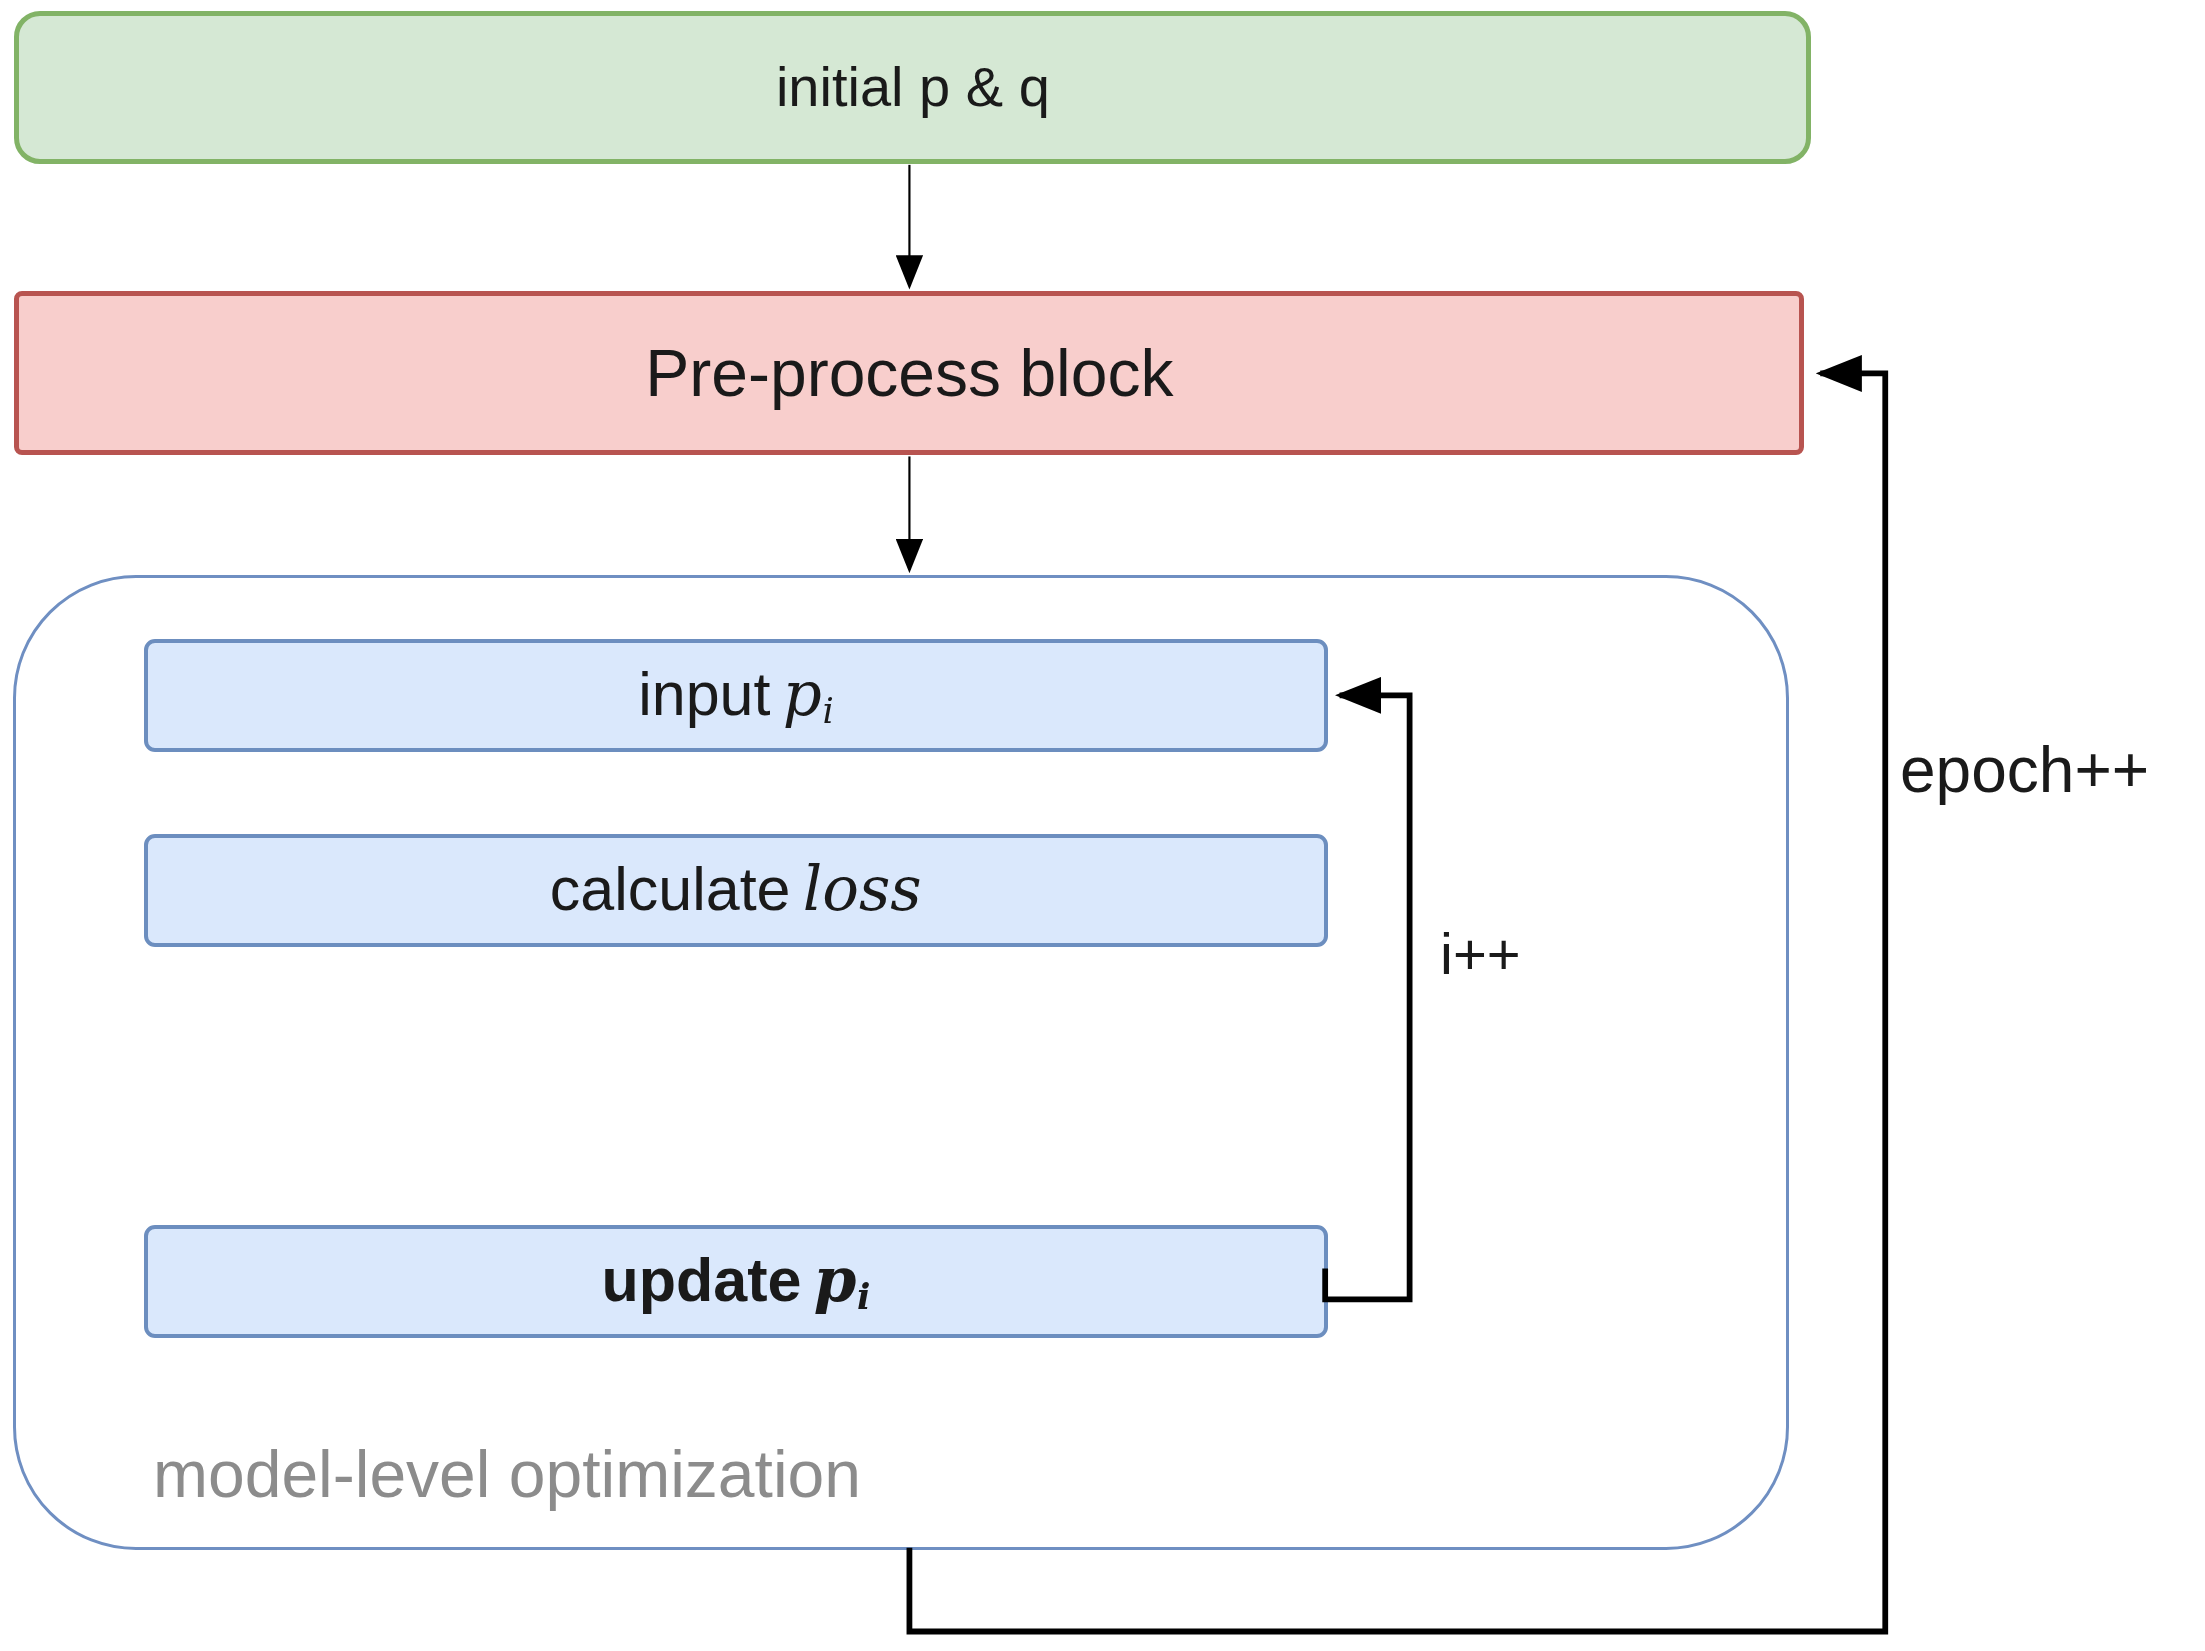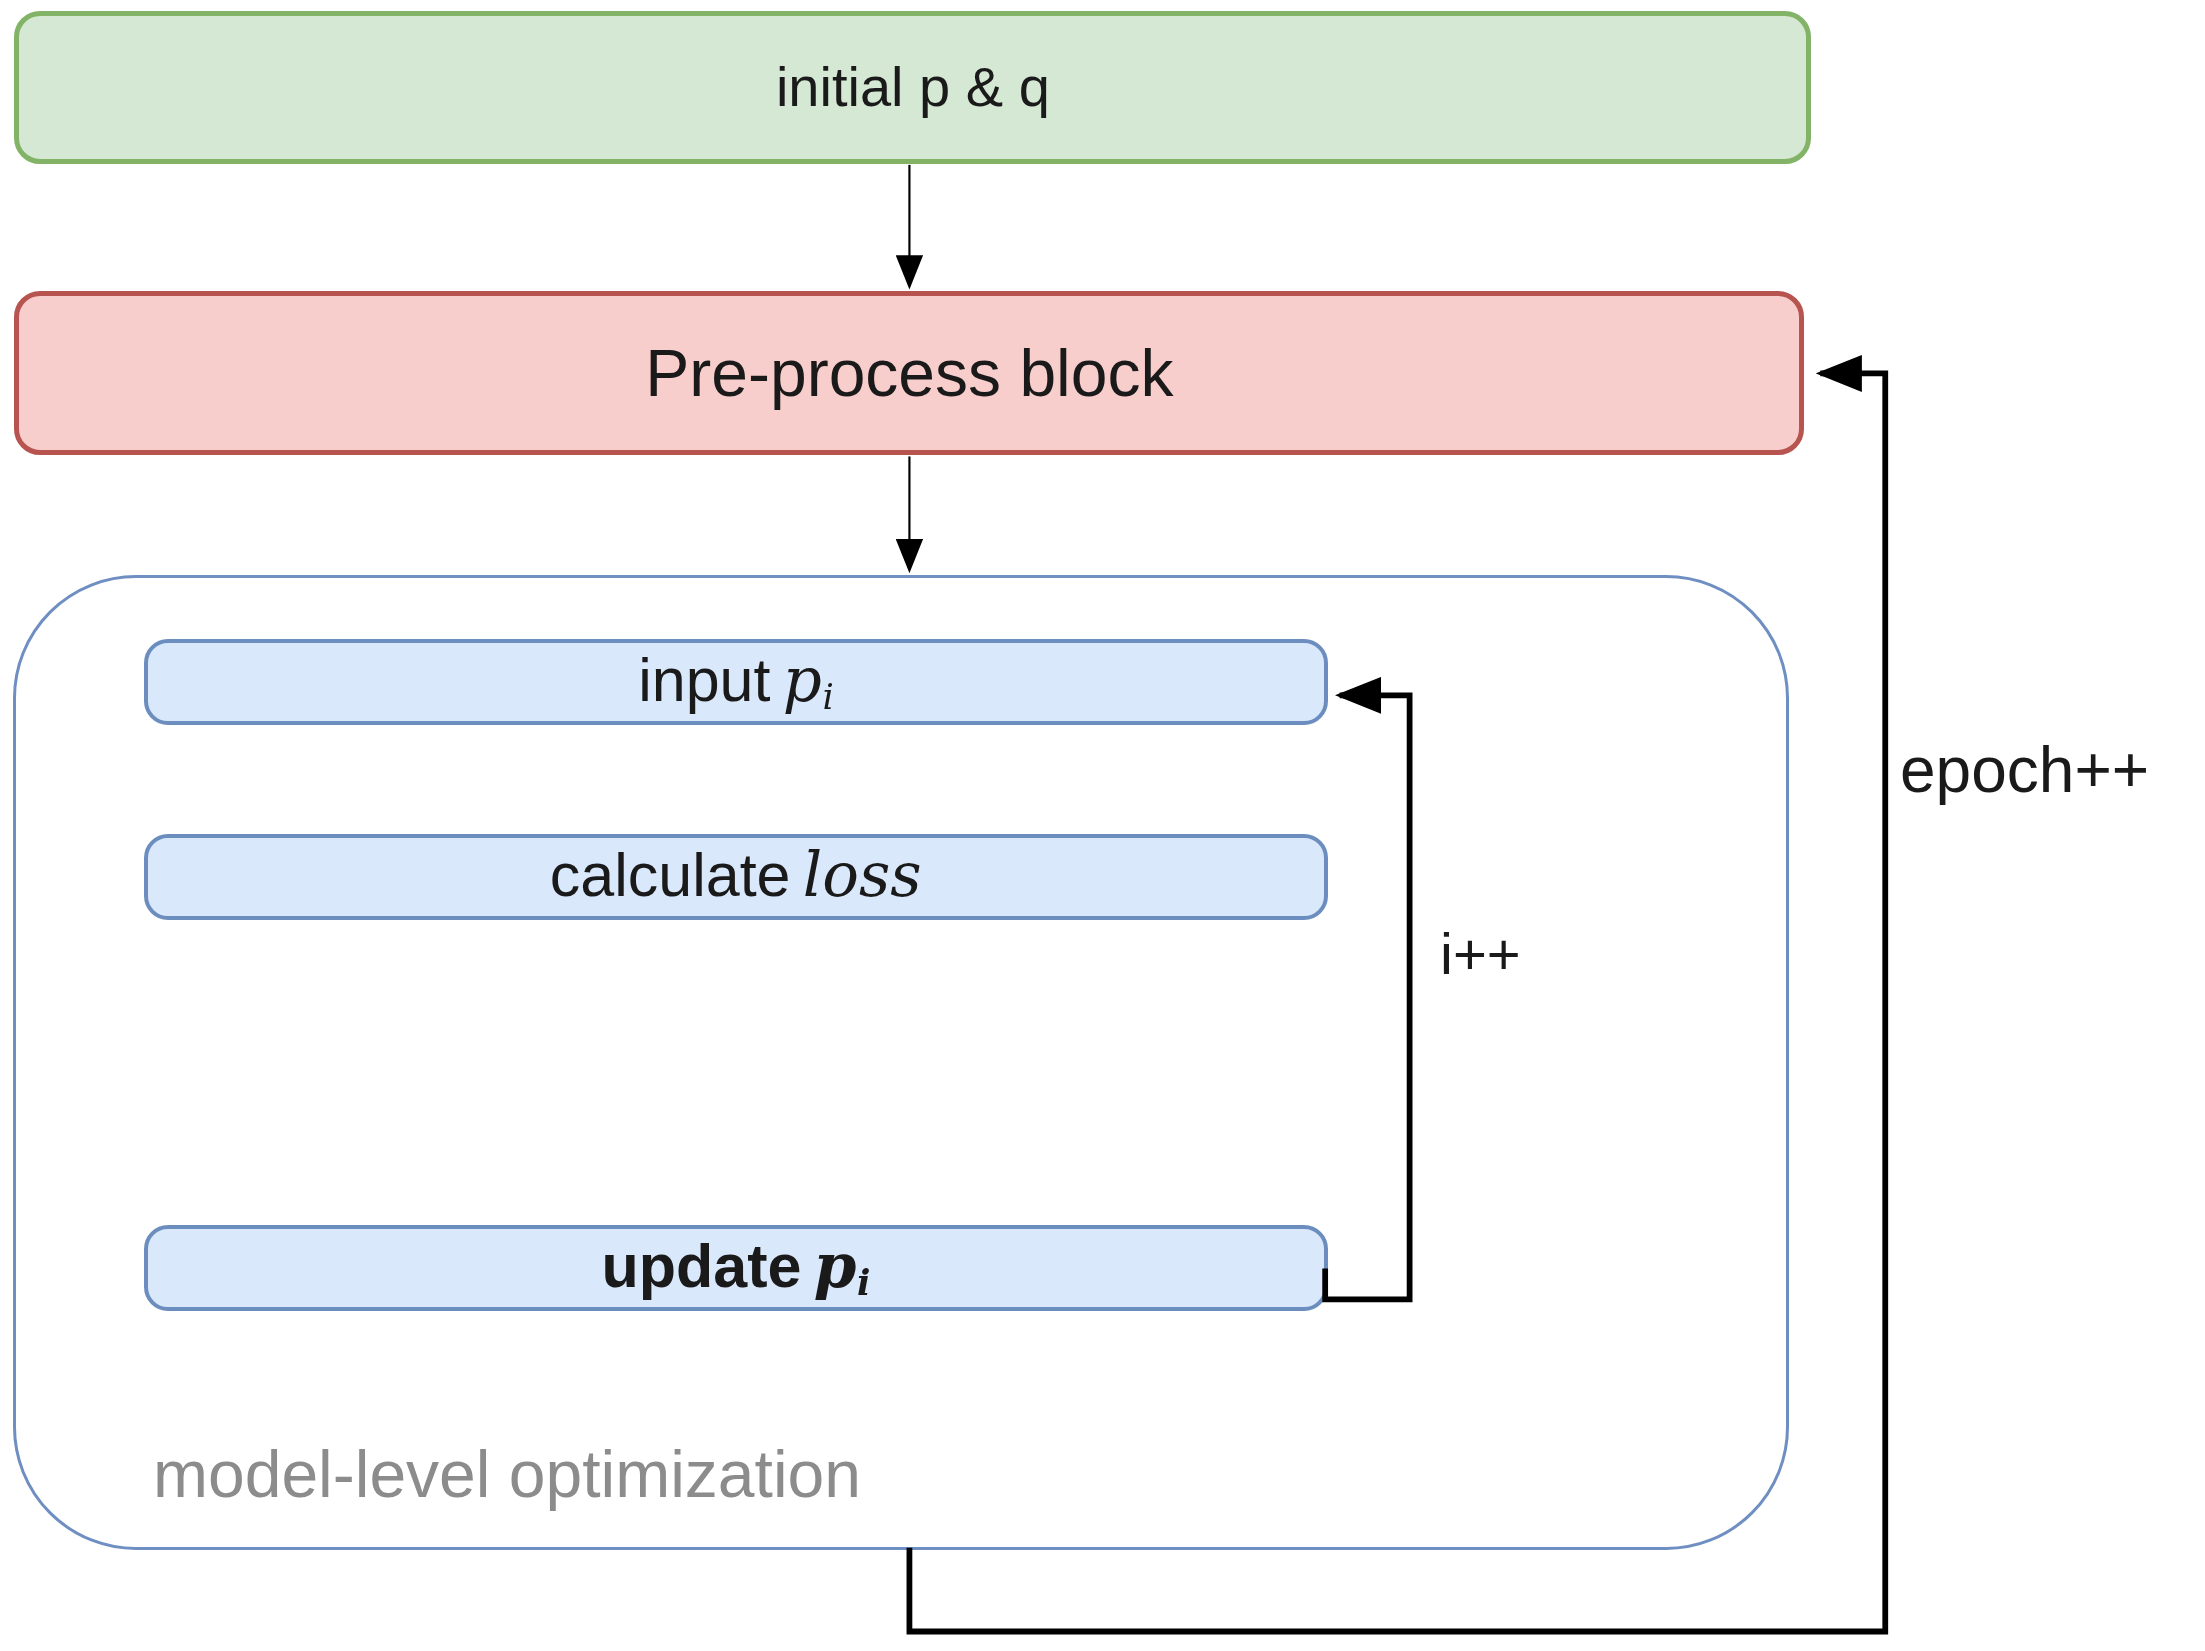--- a/index.html
+++ b/index.html
@@ -13,31 +13,31 @@
   }
   .label{display:inline;line-height:1;}
   #node-initial{
     left:14.4px;top:10.8px;width:1797px;height:153px;
     background:var(--green-fill);border:5px solid var(--green-border);
     border-radius:26px;font-size:56px;
   }
   #node-preprocess{
     left:14.4px;top:291px;width:1790px;height:164px;
     background:var(--red-fill);border:5px solid var(--red-border);
-    border-radius:26px;font-size:66px;
+    border-radius:8px;font-size:66px;
   }
   #container-box{
     position:absolute;left:13px;top:575px;width:1776px;height:975px;
     box-sizing:border-box;border:3.6px solid var(--container-border);
     border-radius:123px;background:transparent;
   }
   .step{
-    left:144px;width:1184px;height:86px;
+    left:144px;width:1184px;height:113px;
     background:var(--blue-fill);border:4.3px solid var(--blue-border);
-    border-radius:24px;font-size:61px;
+    border-radius:11px;font-size:61px;
   }
   #step-0{top:639px;}
   #step-1{top:834px;}
   #step-2{top:1031px;}
   #step-3{top:1225px;font-weight:bold;}
   .math{font-family:"DejaVu Serif",serif;font-style:italic;}
   .math:not(:empty){margin-left:0.20em;}
   .sub{
     font-family:"DejaVu Serif",serif;font-style:italic;
     font-size:0.58em;vertical-align:-0.22em;margin-left:0.02em;

